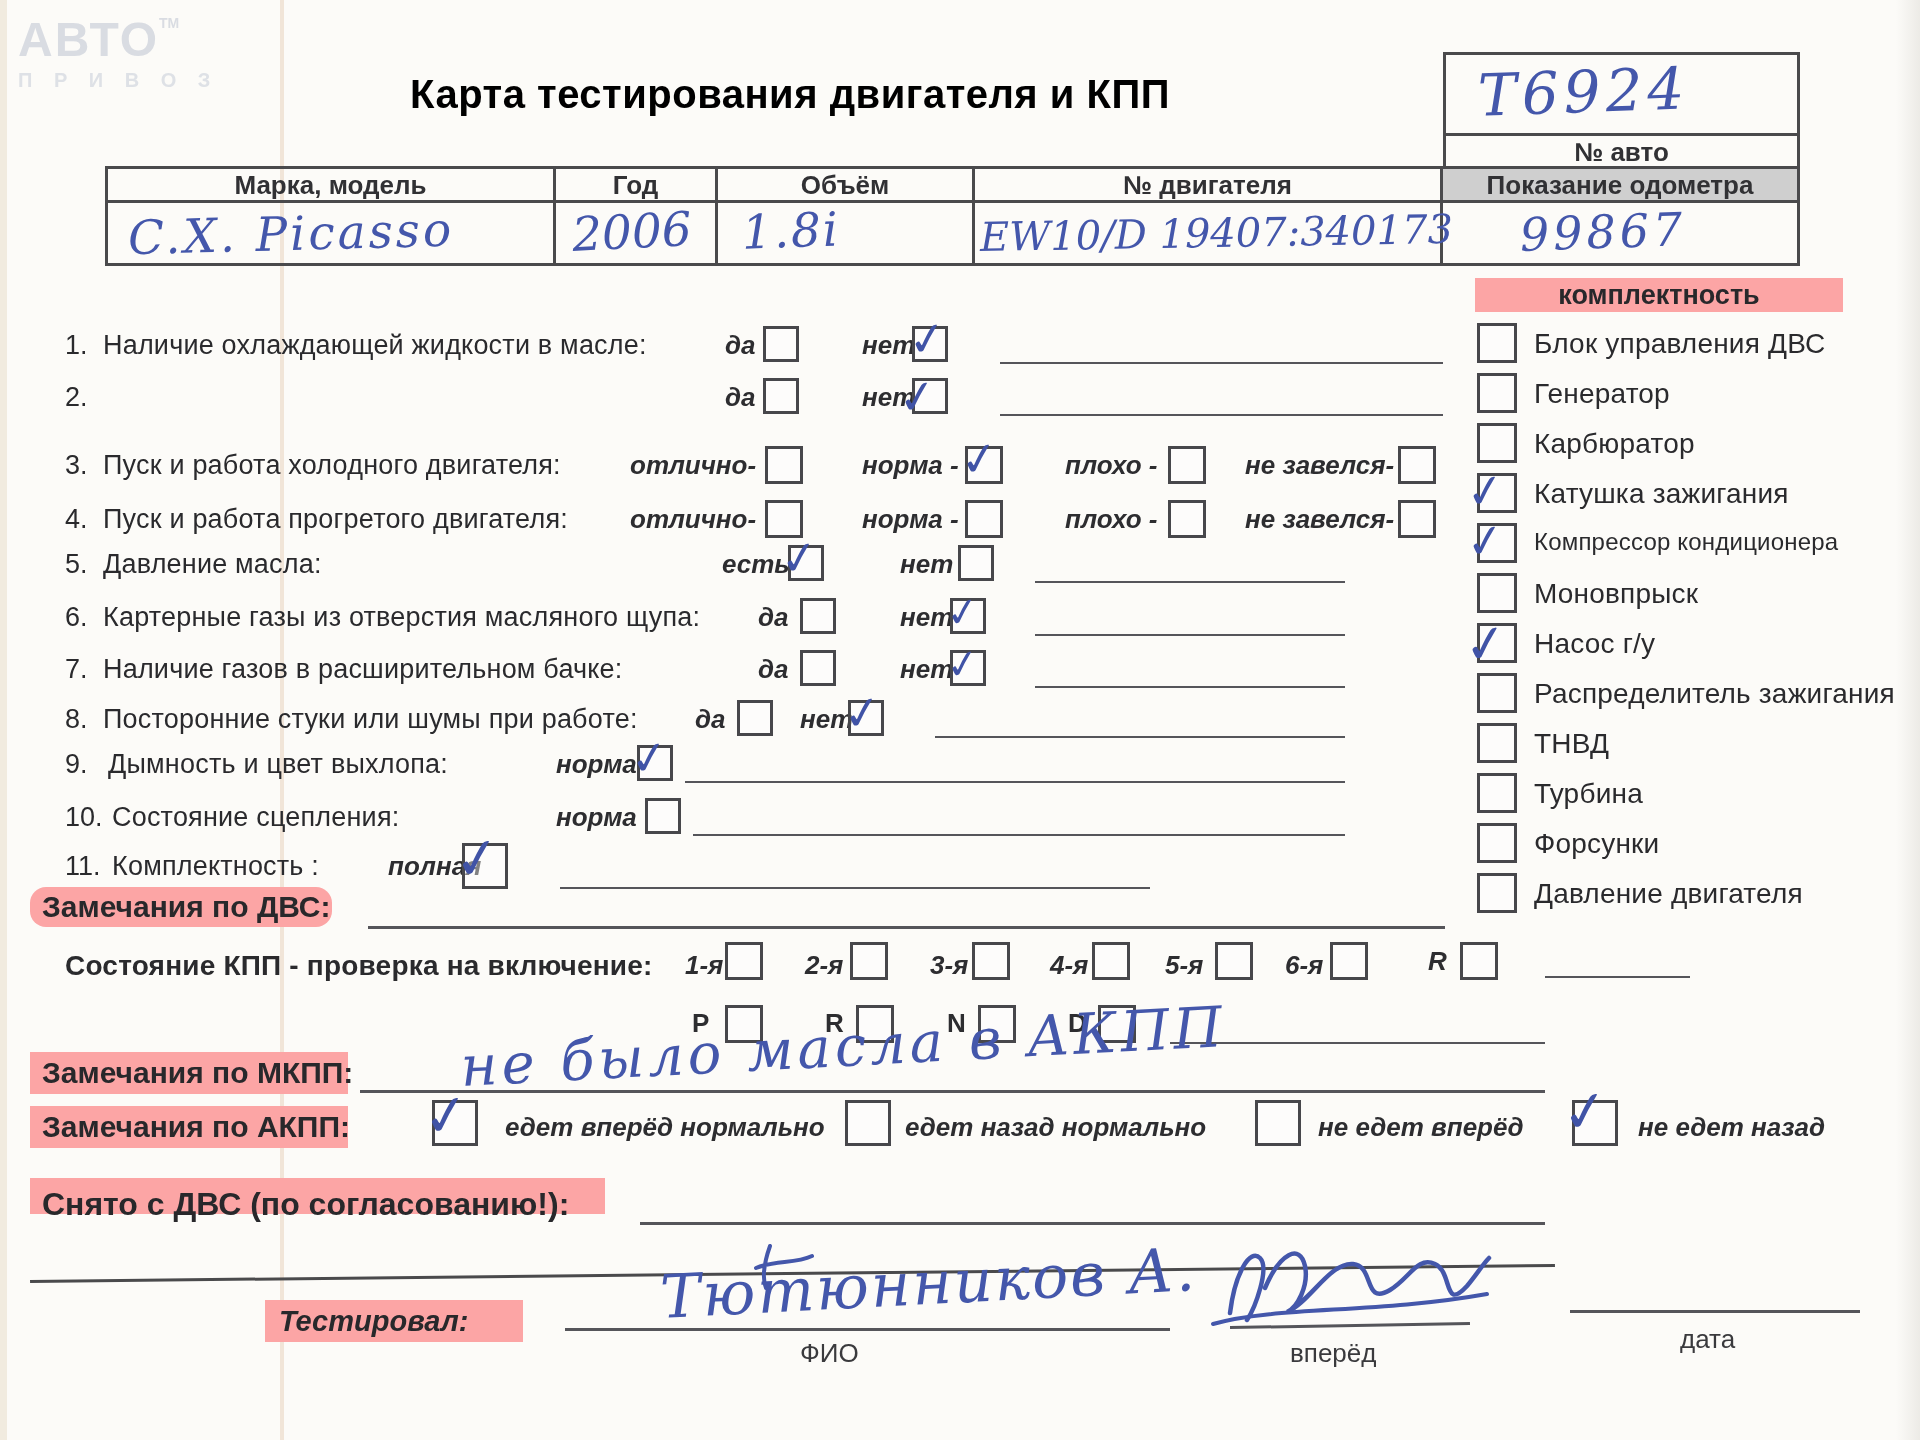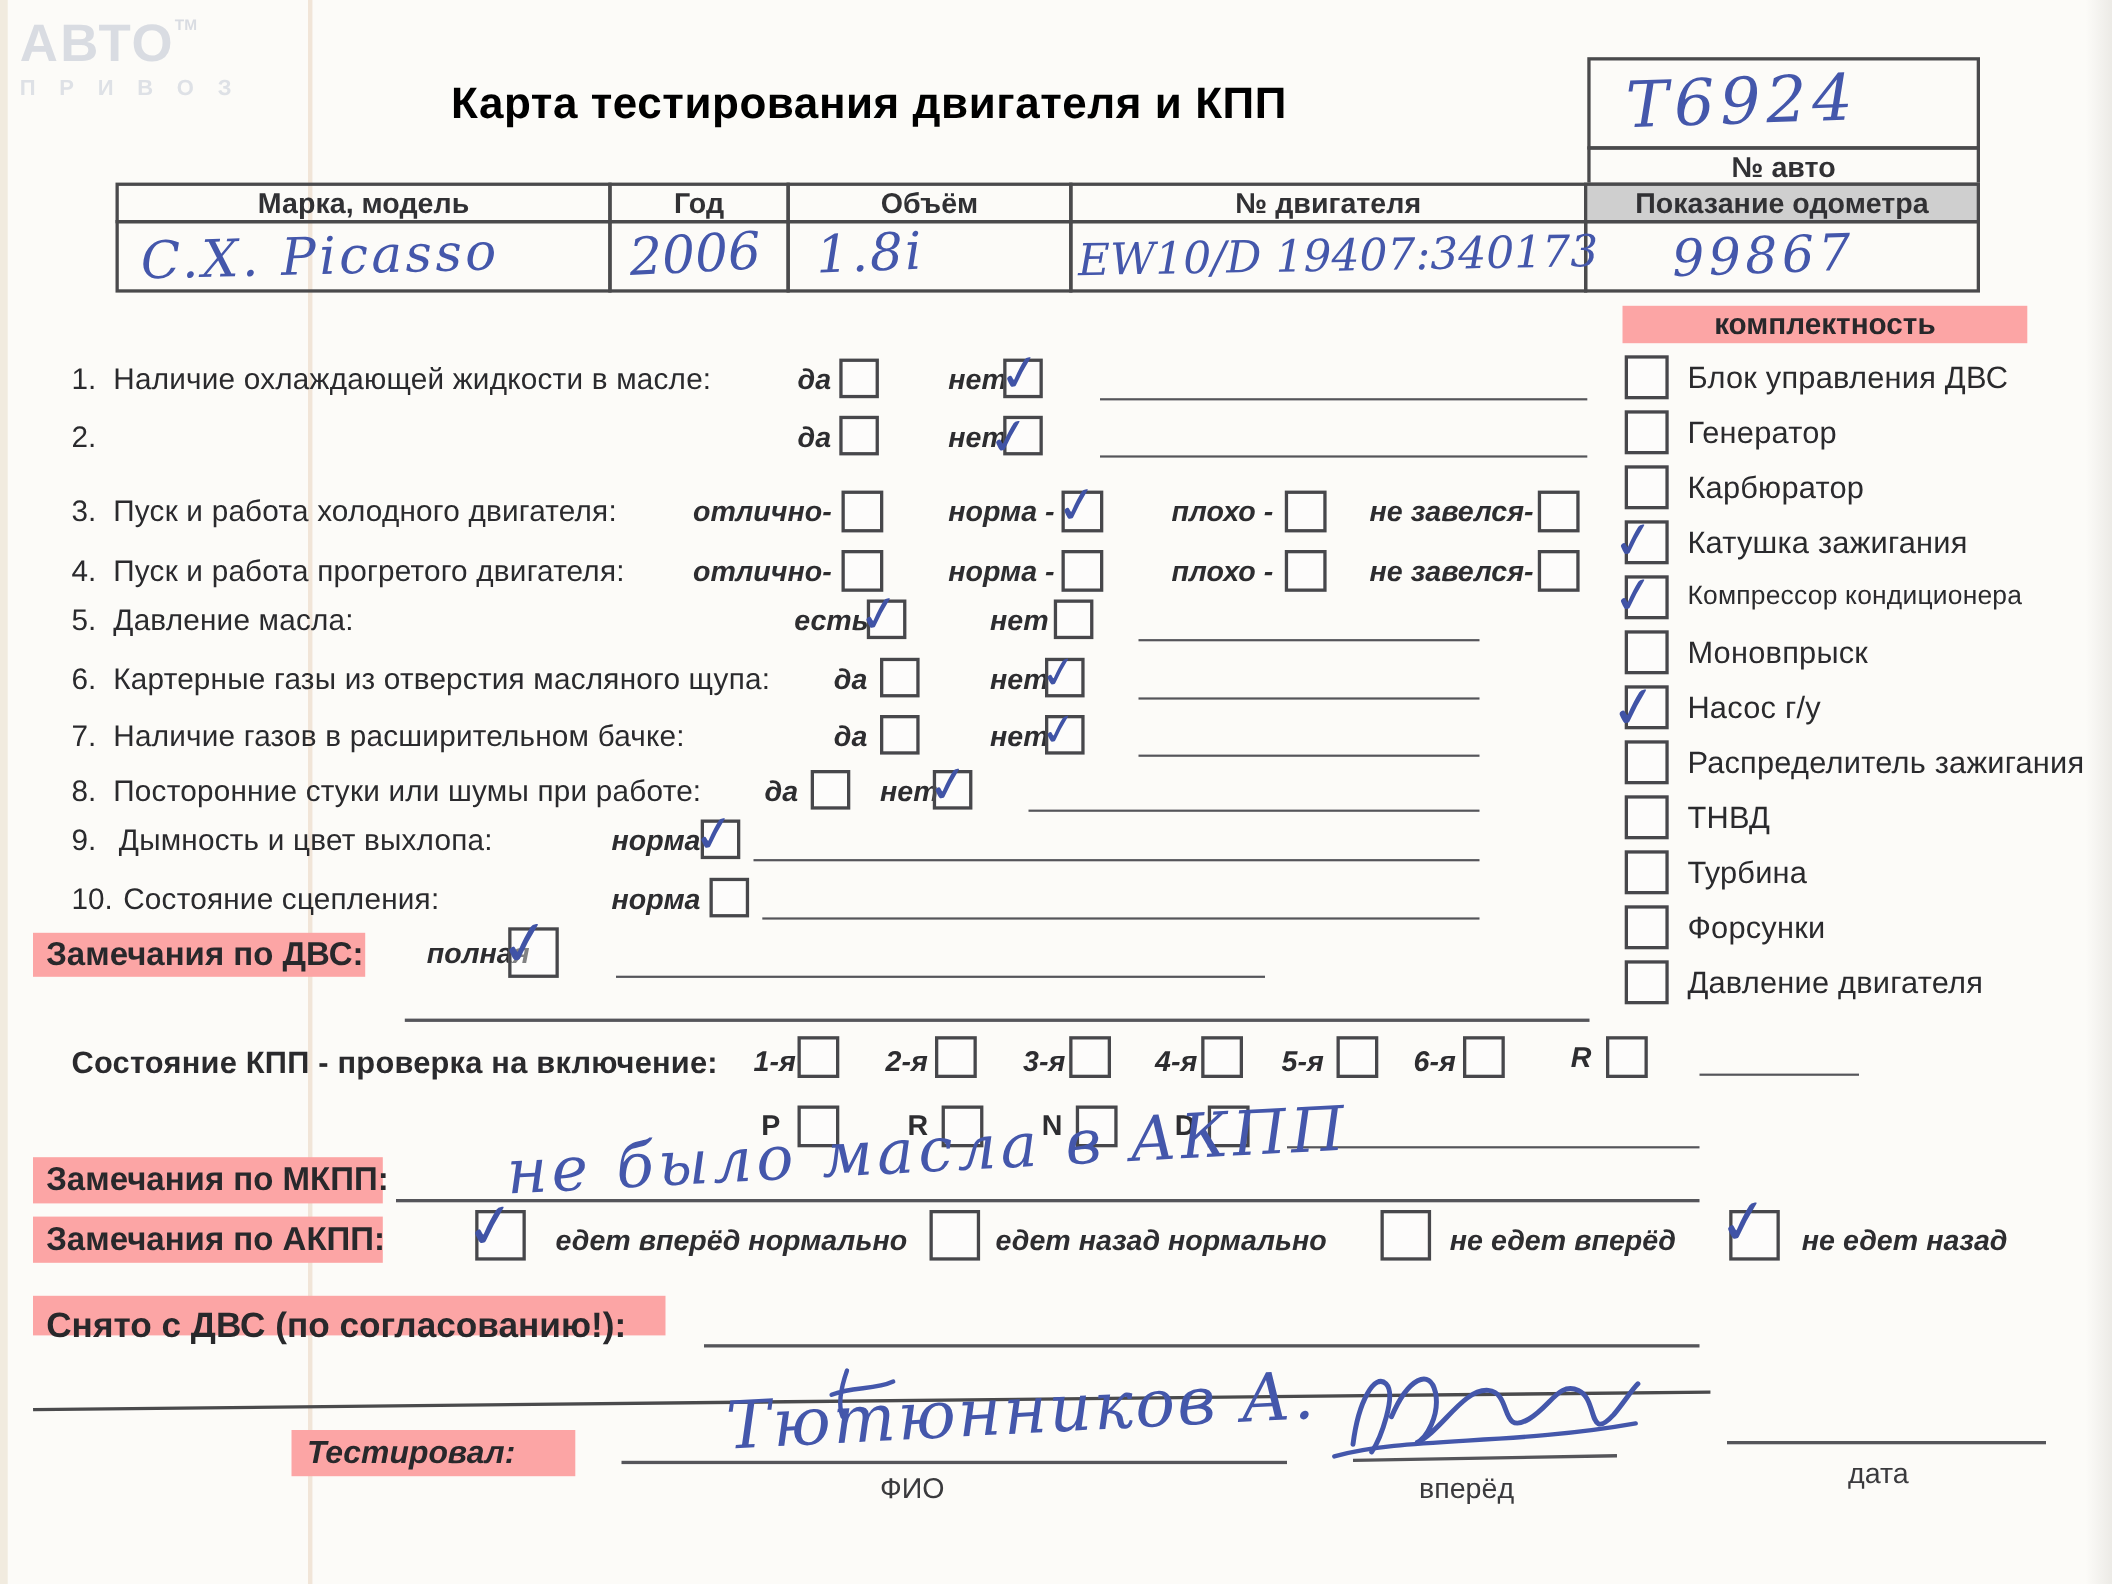--- a/index.html
+++ b/index.html
@@ -184,21 +184,21 @@
   <div class="abs box sm" style="left:645px;top:798px;"></div>
   <div class="abs ul" style="left:693px;top:834px;width:652px;"></div>
 
   <div class="abs num" style="left:65px;top:851px;">11.</div>
   <div class="abs lbl" style="left:112px;top:851px;">Комплектность :</div>
   <div class="abs opt" style="left:388px;top:851px;">полная</div>
   <div class="abs box lg" style="left:462px;top:843px;"></div>
   <div class="abs check" style="left:454px;top:831px;font-size:56px;">✓</div>
   <div class="abs ul" style="left:560px;top:887px;width:590px;"></div>
 
-  <div class="abs band" style="left:30px;top:848px;width:302px;height:40px;font-size:30px;line-height:40px;padding-left:12px;box-sizing:border-box;">Замечания по ДВС:</div>
+  <div class="abs band" style="left:30px;top:887px;width:302px;height:40px;font-size:30px;line-height:40px;padding-left:12px;box-sizing:border-box;border-radius:16px;">Замечания по ДВС:</div>
   <div class="abs ul" style="left:368px;top:926px;width:1077px;border-bottom-width:3px;"></div>
 
   <div class="abs lbl" style="left:65px;top:950px;font-weight:700;font-size:28px;">Состояние КПП - проверка на включение:</div>
   <div class="abs opt" style="left:685px;top:950px;">1-я</div>
   <div class="abs box" style="left:725px;top:942px;"></div>
   <div class="abs opt" style="left:805px;top:950px;">2-я</div>
   <div class="abs box" style="left:850px;top:942px;"></div>
   <div class="abs opt" style="left:930px;top:950px;">3-я</div>
   <div class="abs box" style="left:972px;top:942px;"></div>
   <div class="abs opt" style="left:1050px;top:950px;">4-я</div>

